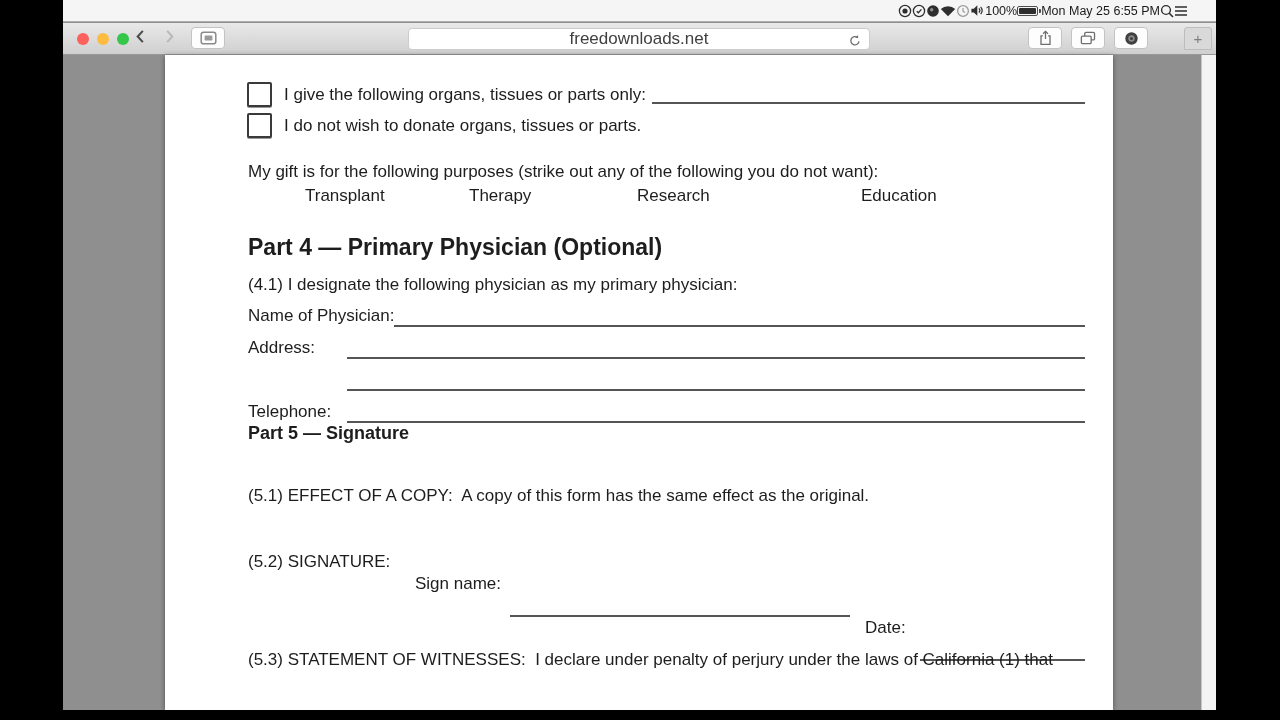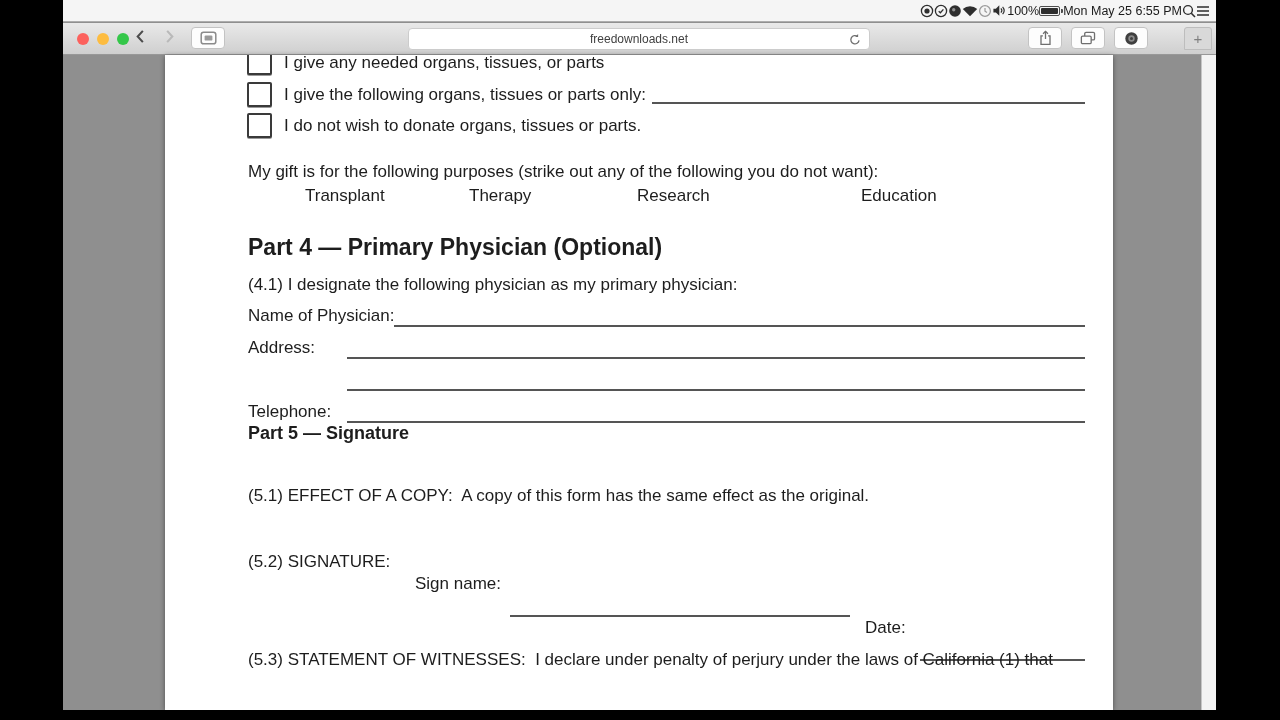--- a/index.html
+++ b/index.html
@@ -13,21 +13,21 @@
   }
 
   
   .menubar {
     position:absolute; top:0; left:0; right:0; height:22px;
     background:#f5f5f5; border-bottom:1px solid #adadad;
     display:flex; align-items:center; font-size:13px; color:#1a1a1a;
   }
   .menubar-left { display:flex; align-items:center; gap:17px; padding-left:16px; }
   .menubar-left .app-name { font-weight:bold; }
-  .menubar-right { margin-left:auto; display:flex; align-items:center; padding-right:6px; font-size:12.5px; }
+  .menubar-right { margin-left:auto; display:flex; align-items:center; padding-right:28px; font-size:12.5px; }
   .mb-icon { display:inline-flex; align-items:center; }
   .battery { display:inline-flex; align-items:center; gap:1px; }
   .battery .cell { width:21px; height:10px; border:1px solid #4d4d4d; border-radius:2px; padding:1px; }
   .battery .cell i { display:block; height:100%; width:100%; background:#2e2e2e; border-radius:1px; }
   .battery .nub { width:2px; height:4px; background:#4d4d4d; border-radius:0 1px 1px 0; }
 
   
   .toolbar {
     position:absolute; top:23px; left:0; right:0; height:32px;
     background:linear-gradient(#e9e9e9,#cfcfcf); border-bottom:1px solid #989898;
@@ -37,21 +37,21 @@
   .nav-btns { position:absolute; left:70px; top:4px; display:flex; gap:14px; align-items:center; }
   .tb-btn {
     width:34px; height:22px; background:#fdfdfd; border:1px solid #c3c3c3; border-radius:4px;
     display:flex; align-items:center; justify-content:center;
   }
   .sidebar-btn { position:absolute; left:128px; top:4px; }
   .url-field {
     position:absolute; left:345px; top:5px; width:462px; height:22px;
     background:#fff; border:1px solid #ccc; border-radius:4px;
     display:flex; align-items:center; justify-content:center;
-    font-size:12px; color:#404040;
+    font-size:17px; color:#404040;
   }
   .reload { position:absolute; right:7px; top:4px; }
   .right-btns { position:absolute; right:68px; top:4px; display:flex; gap:9px; }
   .newtab {
     position:absolute; right:4px; top:4px; width:28px; height:23px;
     background:#d9d9d9; border:1px solid #bdbdbd; border-radius:3px 3px 0 0;
     display:flex; align-items:center; justify-content:center;
     color:#7e7e7e; font-size:15px;
   }
 
@@ -195,24 +195,20 @@
               <circle cx="8" cy="8" r="1.6" fill="#3f3f3f"></circle>
             </svg>
         </div>
       </div>
       <div class="newtab">+</div>
     </div>
 
     <div class="content">
       <div class="doc">
 
-        <div class="cb-row" style="top:-5px">
-          <span class="cb-box"></span>
-          <span>I give any needed organs, tissues, or parts</span>
-        </div>
         <div class="cb-row" style="top:27px">
           <span class="cb-box"></span>
           <span>I give the following organs, tissues or parts only:</span>
           <span class="fill-line" style="margin-left:-6px"></span>
         </div>
         <div class="cb-row" style="top:58px">
           <span class="cb-box"></span>
           <span>I do not wish to donate organs, tissues or parts.</span>
         </div>
 

